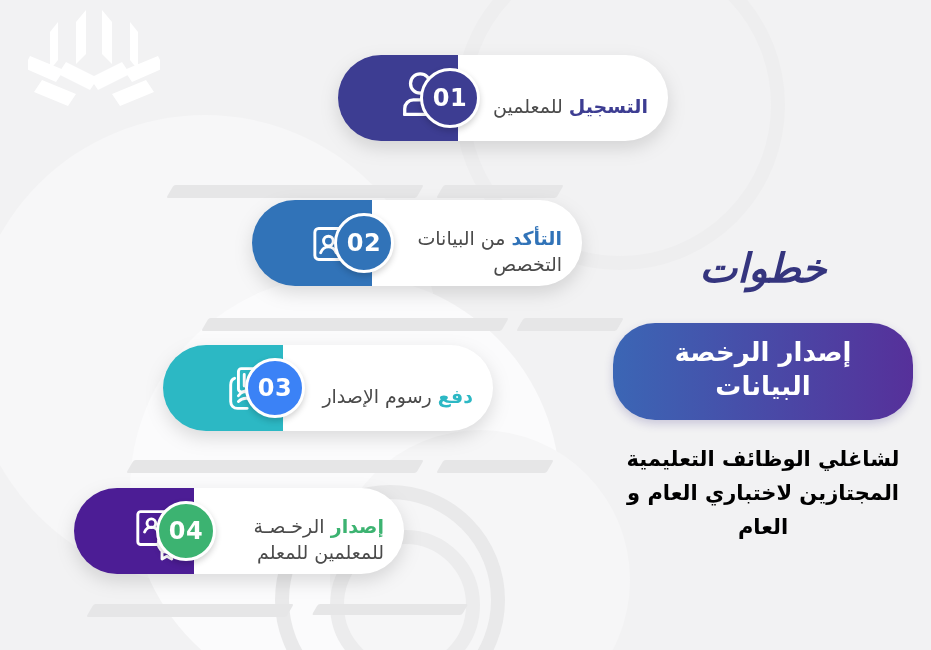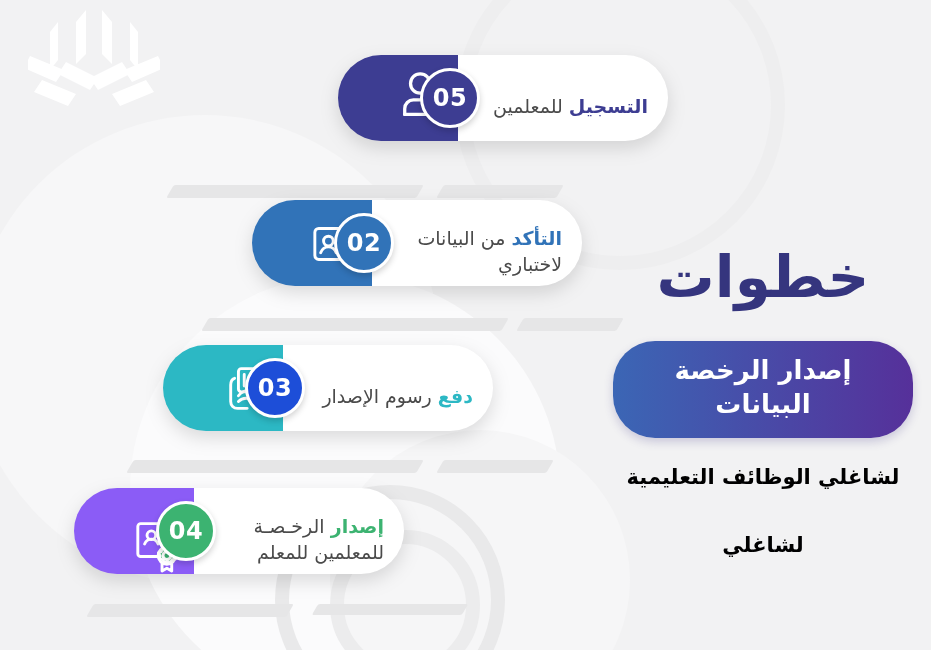--- a/index.html
+++ b/index.html
@@ -141,26 +141,27 @@
 
   
   .right-col {
     position:absolute;
     right:18px; top:248px;
     width:300px;
     text-align:center;
   }
 
   .big-title {
-    font-size:58px;
+    font-size:40px;
     font-weight:700;
     color:#35357e;
     line-height:1;
     letter-spacing:-1px;
     margin-bottom:16px;
+    font-style:italic;
   }
 
   .pill {
     display:block;
     border-radius:42px;
     padding:13px 18px 16px;
     color:#ffffff;
     font-size:26px;
     font-weight:700;
     line-height:1.3;
@@ -217,38 +218,38 @@
 
   <div class="steps">
 
     <div class="step" id="step-1">
       <div class="step-text">
         <div class="step-label">
           <div><span class="kw" style="color: rgb(61, 61, 146);">التسجيل</span><span> للمعلمين</span></div>
         </div>
       </div>
       <div class="step-tail" style="background: rgb(61, 61, 146);">
-        <div class="num-badge" style="background: rgb(61, 61, 146);">05</div>
+        <div class="num-badge" style="background: rgb(61, 61, 146);">01</div>
         <div class="step-icon">
           <svg viewBox="0 0 64 64" fill="none" stroke="#ffffff" stroke-width="3.4" stroke-linecap="round" stroke-linejoin="round">
             <circle cx="25" cy="17" r="10"></circle>
             <path d="M9 49v-6c0-5 4-9 9-9h17"></path>
             <path d="M9 49h26"></path>
             <rect x="40" y="40" width="18" height="14" rx="2.5"></rect>
             <path d="M44 40v-4.5a5 5 0 0 1 10 0V40"></path>
           </svg>
         </div>
       </div>
     </div>
 
     <div class="step" id="step-2">
       <div class="step-text">
         <div class="step-label">
           <div><span class="kw" style="color: rgb(49, 115, 184); margin-top: 35px;">التأكد</span><span> من البيانات</span></div>
-          <div>لاختباري</div>
+          <div>التخصص</div>
         </div>
       </div>
       <div class="step-tail" style="background: rgb(49, 115, 184);">
         <div class="num-badge" style="background: rgb(49, 115, 184);">02</div>
         <div class="step-icon">
           <svg viewBox="0 0 64 64" fill="none" stroke="#ffffff" stroke-width="3" stroke-linecap="round" stroke-linejoin="round">
             <rect x="5" y="17" width="44" height="32" rx="4"></rect>
             <circle cx="19" cy="30" r="5"></circle>
             <path d="M11 42c1.5-4 4.5-6 8-6s6.5 2 8 6"></path>
             <path d="M33 29h13M33 36h13M33 43h9"></path>
@@ -260,42 +261,42 @@
     </div>
 
     <div class="step" id="step-3">
       <div class="step-text">
         <div class="step-label">
           <div><span class="kw" style="color: rgb(44, 184, 196);">دفع</span><span> رسوم الإصدار</span></div>
           <div></div>
         </div>
       </div>
       <div class="step-tail" style="background: rgb(44, 184, 196);">
-        <div class="num-badge" style="background: #1d4ed8;">03</div>
+        <div class="num-badge" style="background: #3b82f6;">03</div>
         <div class="step-icon">
           <svg viewBox="0 0 64 64" fill="none" stroke="#ffffff" stroke-width="3" stroke-linecap="round" stroke-linejoin="round">
             <rect x="18" y="12" width="40" height="24" rx="3"></rect>
             <circle cx="38" cy="24" r="6"></circle>
             <path d="M24 18v12M52 18v12"></path>
             <path d="M14 22c-3 1-4 4-4 7v17c0 4 3 7 7 7h10"></path>
             <path d="M18 40c3-4 8-6 13-5l13 3c3 1 4 4 2 6-1.5 1.5-4 1.5-6 .8l-9-3"></path>
             <path d="M18 46c3-3 7-4 11-3"></path>
           </svg>
         </div>
       </div>
     </div>
 
     <div class="step" id="step-4">
       <div class="step-text">
         <div class="step-label">
           <div><span class="kw" style="color: rgb(60, 179, 113);">إصدار</span><span> الرخـصـة</span></div>
           <div>للمعلمين للمعلم</div>
         </div>
       </div>
-      <div class="step-tail" style="background: #8b5cf6; align-items: flex-end;">
+      <div class="step-tail" style="background: #4c1d95;">
         <div class="num-badge" style="background: rgb(60, 179, 113);">04</div>
         <div class="step-icon">
           <svg viewBox="0 0 64 64" fill="none" stroke="#ffffff" stroke-width="3" stroke-linecap="round" stroke-linejoin="round">
             <rect x="6" y="12" width="52" height="34" rx="3"></rect>
             <circle cx="20" cy="24" r="4.5"></circle>
             <path d="M13 33c1.3-3.2 4-5 7-5s5.7 1.8 7 5"></path>
             <path d="M34 21h17M34 28h13"></path>
             <circle cx="36" cy="45" r="9" fill="#3cb371"></circle>
             <path d="M36 36l2.6 2.1 3.3-.6 1 3.2 2.9 1.7-1.7 2.9.6 3.3-3.3.6-1.7 2.9-3.1-1.2-3.1 1.2-1.7-2.9-3.3-.6.6-3.3-1.7-2.9 2.9-1.7 1-3.2 3.3.6z"></path>
             <circle cx="36" cy="45" r="4"></circle>
@@ -308,18 +309,18 @@
   </div>
 
   <div class="right-col">
     <div class="big-title" style="color: rgb(53, 53, 126);">خطوات</div>
     <div class="pill" style="background: linear-gradient(90deg, rgb(59, 102, 181) 0%, rgb(86, 48, 154) 100%);">
       <span>إصدار الرخصة</span><br>
       <span>البيانات</span>
     </div>
     <div class="subtitle" style="color: #000000;">
       <span>لشاغلي الوظائف التعليمية</span><br>
-      <br>
-      <span>لشاغلي</span>
+      <span>المجتازين لاختباري العام و</span><br>
+      <span>العام</span>
     </div>
   </div>
 
 </div>
 
 </body></html>

